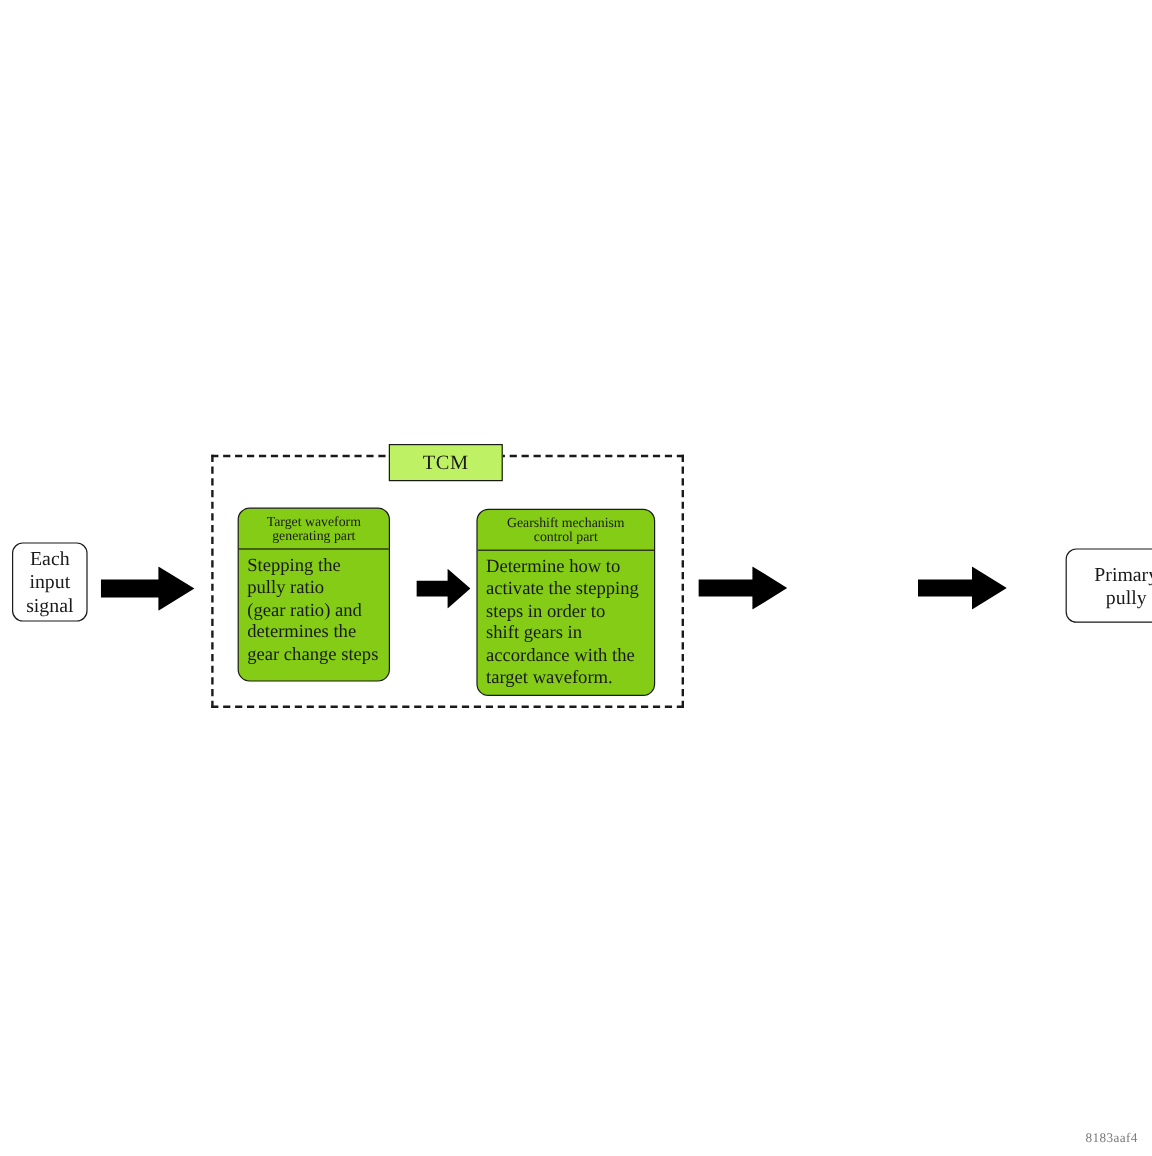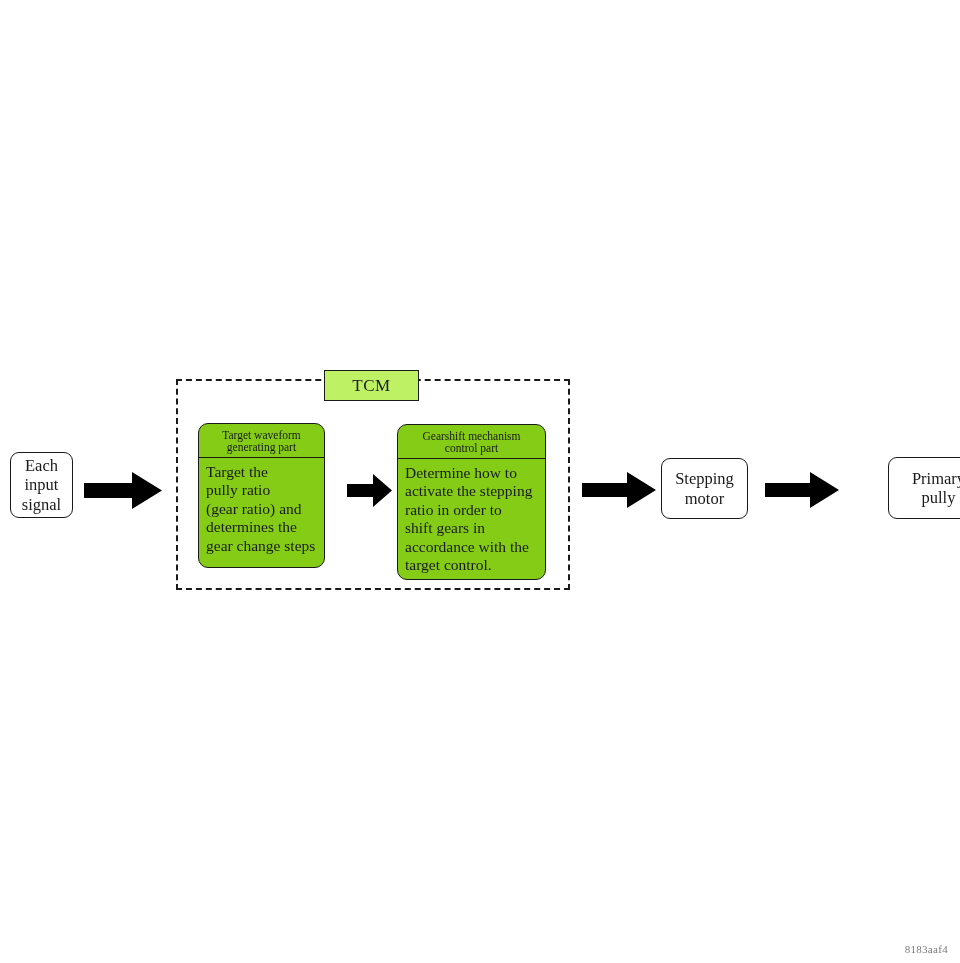--- a/index.html
+++ b/index.html
@@ -196,21 +196,21 @@
   <div id="tcm-label">
     <span>TCM</span>
   </div>
 
   <div class="partbox" id="part-waveform">
     <div class="hdr">
       <span>Target waveform</span>
       <span>generating part</span>
     </div>
     <div class="body">
-      <span>Target the</span>
+      <span>Stepping the</span>
       <span>pully ratio</span>
       <span>(gear ratio) and</span>
       <span>determines the</span>
       <span>gear change steps</span>
     </div>
   </div>
 
   <div class="arrow" id="arrow-2">
     <svg viewBox="0 0 45 33" preserveAspectRatio="none">
       <polygon points="0,10 26,10 26,0 45,16.5 26,33 26,23 0,23" fill="#000000"></polygon>
@@ -218,39 +218,33 @@
   </div>
 
   <div class="partbox" id="part-gearshift">
     <div class="hdr">
       <span>Gearshift mechanism</span>
       <span>control part</span>
     </div>
     <div class="body">
       <span>Determine how to</span>
       <span>activate the stepping</span>
-      <span>ratio in order to</span>
+      <span>steps in order to</span>
       <span>shift gears in</span>
       <span>accordance with the</span>
-      <span>target control.</span>
+      <span>target waveform.</span>
     </div>
   </div>
 
   <div class="arrow" id="arrow-3">
     <svg viewBox="0 0 74 36" preserveAspectRatio="none">
       <polygon points="0,11 45,11 45,0 74,18 45,36 45,25 0,25" fill="#000000"></polygon>
     </svg>
   </div>
 
-  <div class="node" id="node-stepping">
-    <span class="lines">
-      <span>Stepping</span>
-      <span>motor</span>
-    </span>
-  </div>
 
   <div class="arrow" id="arrow-4">
     <svg viewBox="0 0 74 36" preserveAspectRatio="none">
       <polygon points="0,11 45,11 45,0 74,18 45,36 45,25 0,25" fill="#000000"></polygon>
     </svg>
   </div>
 
   <div class="node" id="node-primary">
     <span class="lines">
       <span>Primary</span>

